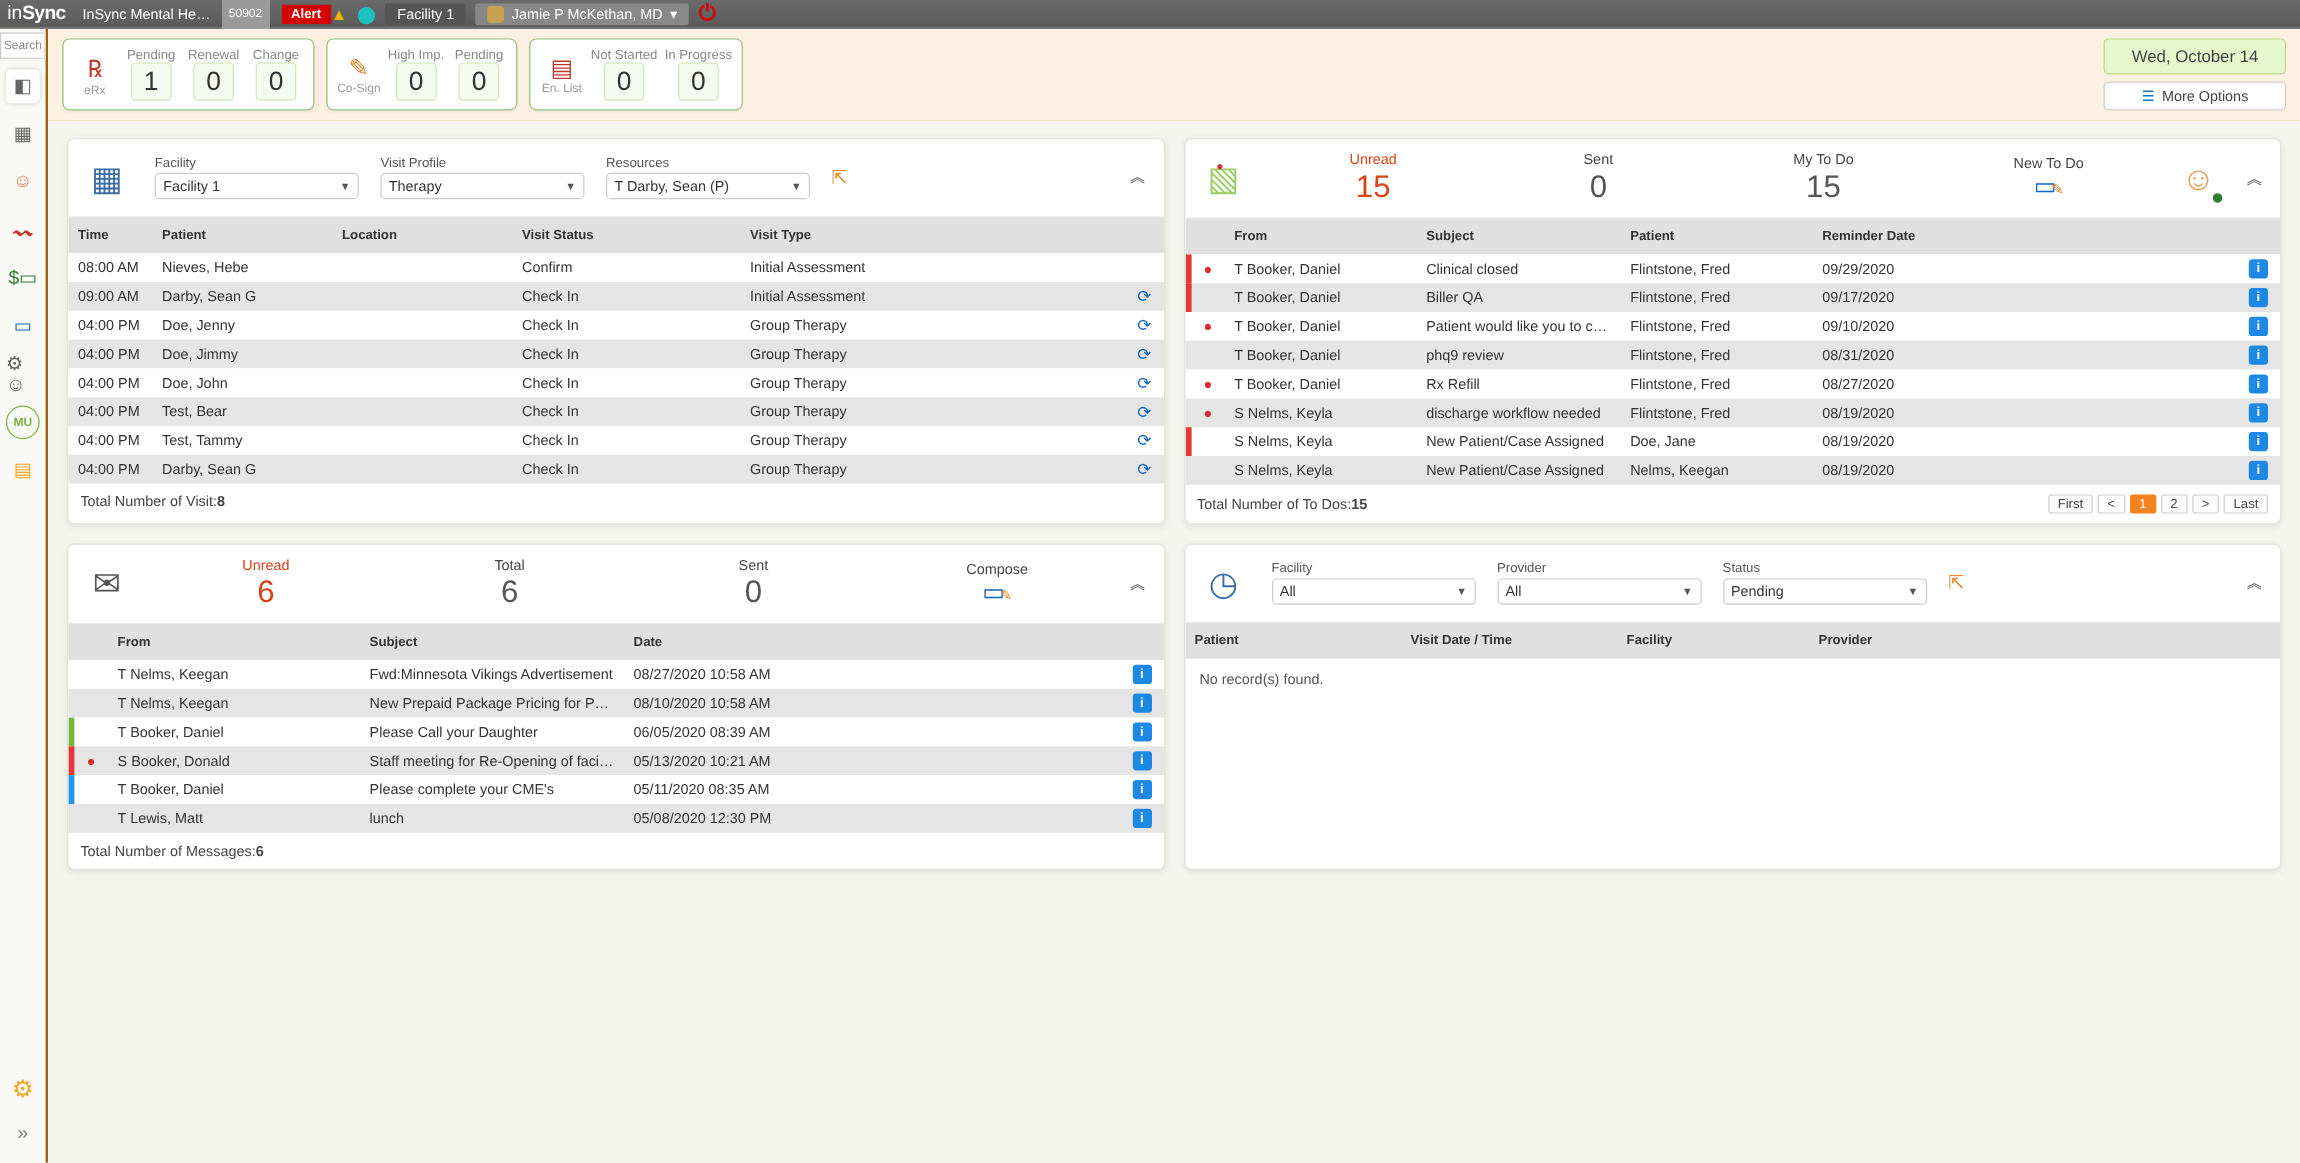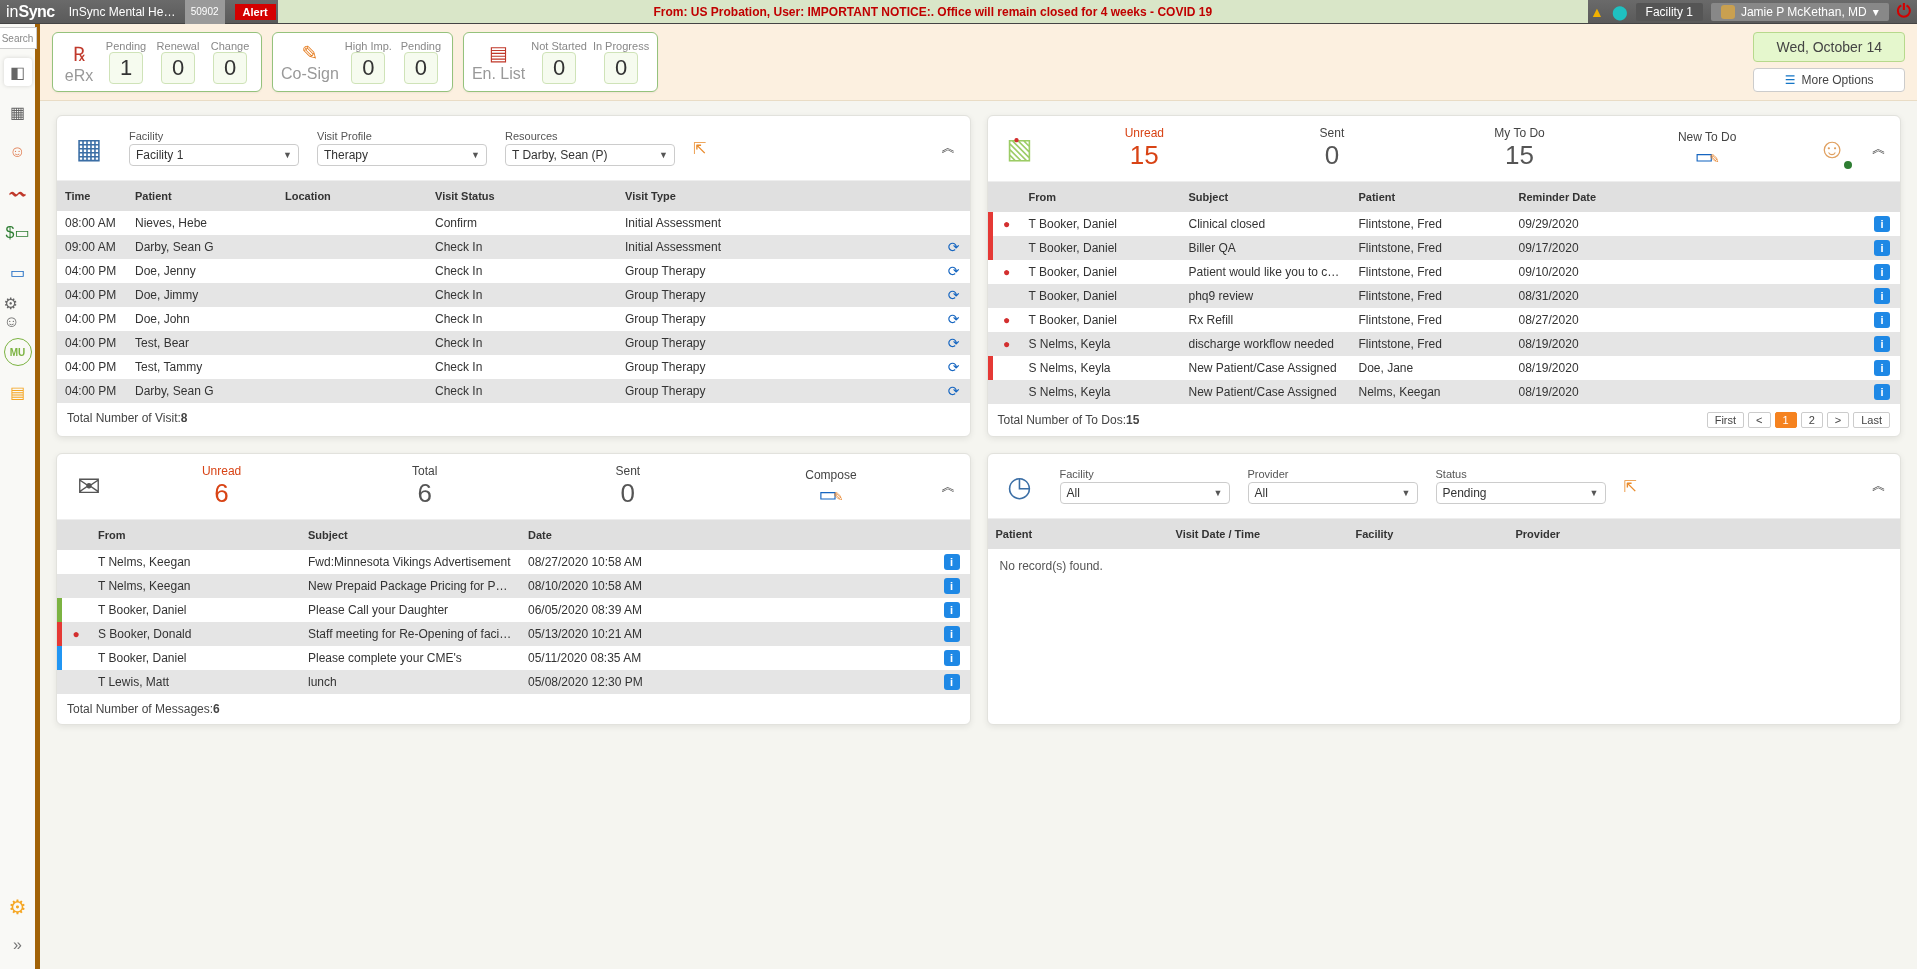--- a/index.html
+++ b/index.html
@@ -17,35 +17,35 @@
 .topbar-right { display:flex; align-items:center; gap:8px; }
 .facility-pill { background:#555; color:#fff; padding:2px 10px; font-size:12px; border-radius:2px; }
 .user-pill { background:#888; color:#fff; padding:2px 10px; border-radius:2px; display:flex; align-items:center; gap:6px; }
 .user-pill .av { width:14px; height:14px; background:#c9a050; border-radius:3px; }
 .power { color:#d40000; font-size:18px; font-weight:bold; }
 .warn-tri { color:#f0b000; font-size:14px; }
 .loc-pin { color:#1fc0c0; font-size:14px; }
 
 
 .frame { display:flex; height: calc(100vh - 24px); }
-.leftcol { width:40px; background:#f9f9f6; border-right:5px solid #a16207; display:flex; flex-direction:column; align-items:center; }
+.leftcol { width:40px; background:#f9f9f6; border-right:2px solid #a16207; display:flex; flex-direction:column; align-items:center; }
 .search-mini { width:38px; height:22px; border:1px solid #ccc; font-size:10px; color:#888; display:flex; align-items:center; justify-content:center; margin:3px 0; background:#fff; }
 .side-ico { width:28px; height:28px; margin:6px 0; display:flex; align-items:center; justify-content:center; font-size:16px; color:#666; border-radius:4px; }
 .side-ico.active { background:#fff; box-shadow:0 0 4px rgba(0,0,0,.15); }
 .leftcol-bottom { margin-top:auto; }
 .gear { color:#f5a623; font-size:20px; margin:10px 0; }
 .expand-ico { font-size:16px; color:#777; margin-bottom:10px; }
 
 .main { flex:1; padding: 0; overflow-y:auto; }
 
 
 .topstrip { display:flex; align-items:stretch; padding:8px 12px; gap:10px; background:#fcf0e0; border-bottom:1px solid #e9dcc5; }
 .tile { background:#fff; border:1px solid #e8dfc8; border-radius:6px; display:flex; align-items:center; padding:4px 8px; gap:6px; box-shadow:0 1px 2px rgba(0,0,0,.05); }
 .tile .big-ico { width:36px; text-align:center; font-size:20px; }
-.tile .sub { font-size:16px; color:#999; text-align:center; }
+.tile .sub { font-size:10px; color:#999; text-align:center; }
 .tile .cell { display:flex; flex-direction:column; align-items:center; min-width:46px; }
 .tile .cell .lbl { font-size:11px; color:#888; }
 .tile .cell .num { font-size:22px; color:#333; }
 .tile.green { border-color:#95c27c; }
 .tile .num-box { background:#f6fbef; border:1px solid #cfe3b8; border-radius:4px; padding:2px 10px; }
 
 .day-box { margin-left:auto; display:flex; flex-direction:column; gap:6px; align-items:stretch; }
 .day-box .date { background:#e5f7cd; border:1px solid #b7d98c; color:#444; padding:6px 22px; border-radius:4px; font-size:14px; text-align:center; }
 .day-box .more { background:#fff; border:1px solid #ccc; border-radius:4px; padding:4px 14px; font-size:12px; display:flex; align-items:center; justify-content:center; gap:6px; color:#444; }
 .day-box .more .bul { color:#1575c6; }
@@ -107,21 +107,20 @@
 <body>
 
 <div class="topbar">
   <div class="logo">
     <span class="in">in</span>
       <span class="sync">Sync</span>
   </div>
   <span class="appname">InSync Mental Heal...</span>
   <span class="badge-gray">50902</span>
   <span class="alert-tag">Alert</span>
-  <div class="notice">From: US Probation, User: IMPORTANT NOTICE:. Office will remain closed for 4 weeks - COVID 19</div>
   <div class="topbar-right">
     <span class="warn-tri">▲</span>
     <span class="loc-pin">⬤</span>
     <span class="facility-pill">Facility 1</span>
     <span class="user-pill">
       <span class="av"></span>
       <span>Jamie P McKethan, MD</span>
       <span>▾</span>
     </span>
     <span class="power">⏻</span>

